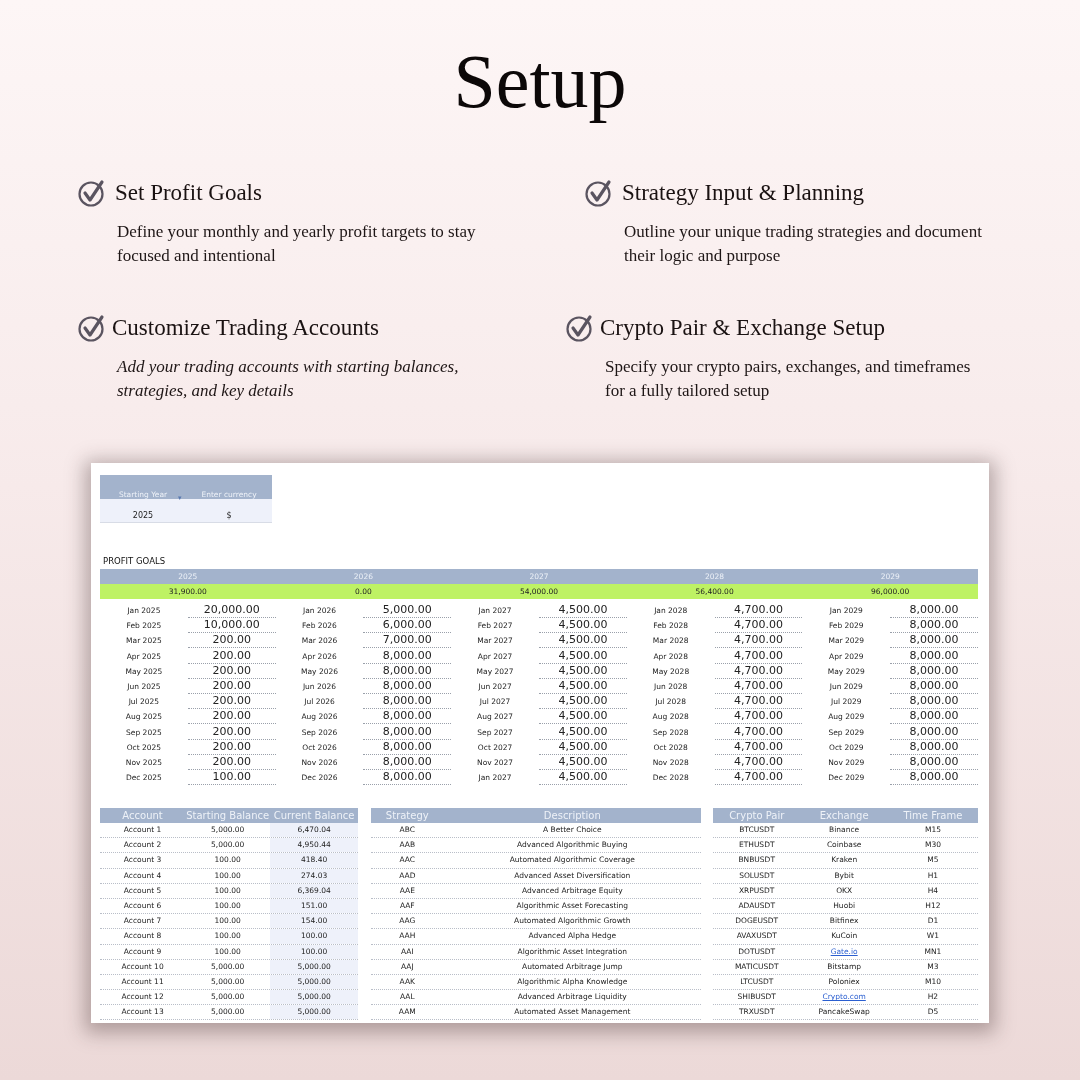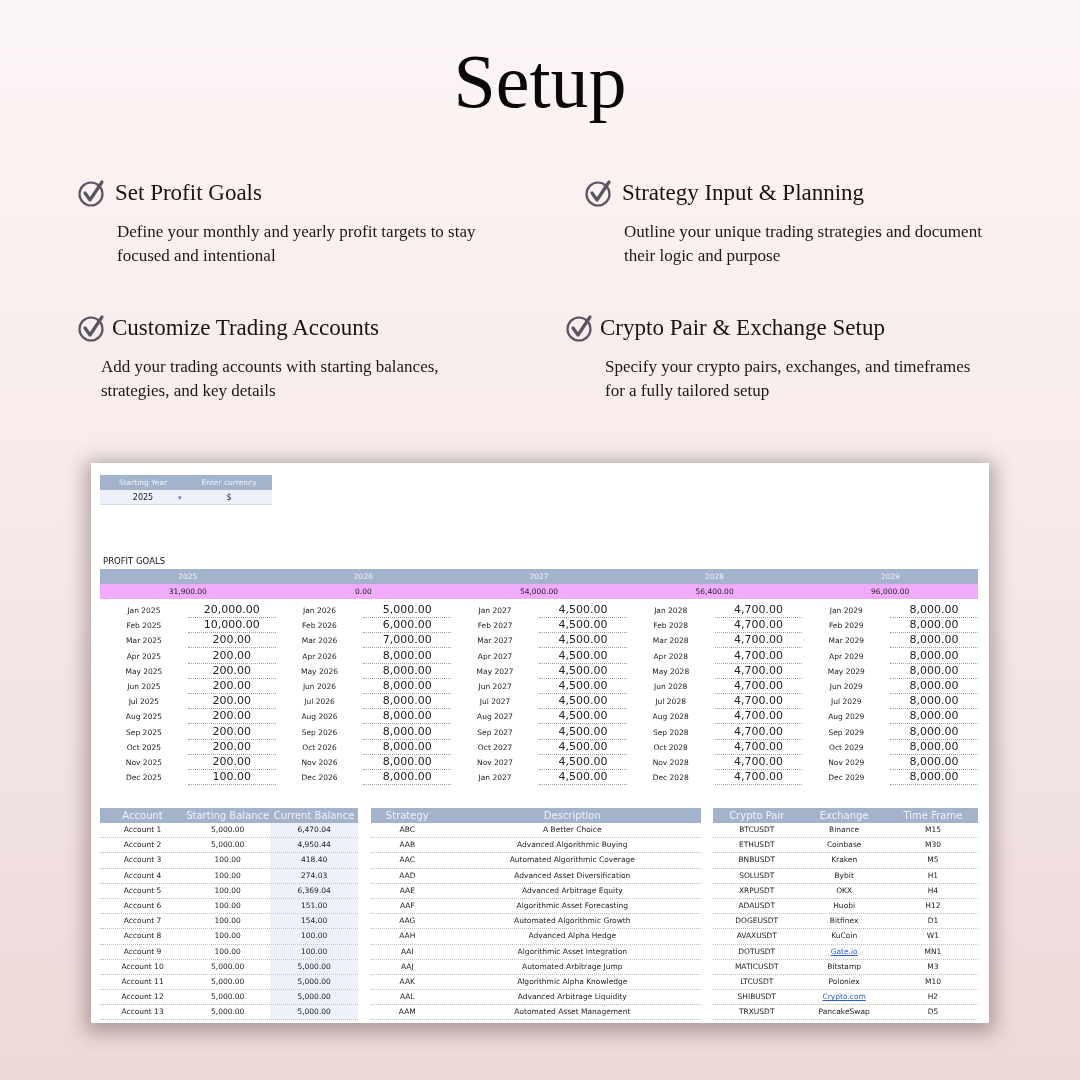--- a/index.html
+++ b/index.html
@@ -22,42 +22,42 @@
     }
     .feature .ftitle { font-size: 23px; color: #1a1212; }
     .feature .fdesc {
       margin-top: 10px; margin-left: 39px; font-size: 17px; line-height: 24px; color: #1e1616;
     }
     .f1 { left: 78px; top: 176px; }
     .f2 { left: 585px; top: 176px; }
     .f3 { left: 78px; top: 311px; }
     .f4 { left: 566px; top: 311px; }
     .f3 .check, .f4 .check { margin-right: 6px; }
-    .f3 .fdesc { margin-left: 23px; }
+    .f3 .fdesc { margin-left: 39px; font-style: italic; }
 
     .sheet {
       position: absolute; left: 91px; top: 463px; width: 898px; height: 560px;
       background: #ffffff; overflow: hidden;
       box-shadow: 0 4px 18px 6px rgba(60,40,40,0.35);
       font-family: "DejaVu Sans", sans-serif; color: #222;
     }
     .hdr { background: #a3b3cc; color: #eef2f8; font-size: 7.5px; }
     .lightrow { background: #eef1fa; }
 
     .setup-tbl { position: absolute; left: 9px; top: 12px; width: 172px; }
-    .setup-tbl .row { display: flex; height: 15px; align-items: center; }
+    .setup-tbl .row { display: flex; height: 24px; align-items: flex-end; }
     .setup-tbl .cell { flex: 1; text-align: center; font-size: 7.5px; }
     .setup-tbl .val { font-size: 8px; color: #222; border-bottom: 1px solid #d8dce6; height: 15px; }
     .dropdown-arrow { color: #5a7ab0; font-size: 7px; position: absolute; left: 78px; top: 19px; }
 
     .pg-label { position: absolute; left: 12px; top: 93px; font-size: 8.5px; color: #111; }
     .pg { position: absolute; left: 9px; top: 106px; width: 878px; }
     .pg .yrow { display: flex; height: 15px; }
     .pg .ycell { flex: 1; text-align: center; font-size: 7.5px; line-height: 15px; }
-    .pg .trow { display: flex; height: 15px; background: #f0abfc; }
+    .pg .trow { display: flex; height: 15px; background: #bef264; }
     .pg .tcell { flex: 1; text-align: center; font-size: 7.5px; line-height: 15px; color: #222; }
     .pg .mgrid { display: flex; margin-top: 4px; }
     .pg .ycol { flex: 1; }
     .pg .mrow { display: flex; height: 15.2px; align-items: center; }
     .pg .mname { flex: 0 0 50%; text-align: center; font-size: 7.5px; color: #222; }
     .pg .mval { flex: 0 0 50%; text-align: center; font-size: 11px; color: #222;
       border-bottom: 1px dotted #9aa0aa; line-height: 14px; margin-right: 6px; }
 
     .tbl { position: absolute; top: 345px; }
     .tbl .hrow { display: flex; height: 15px; }

